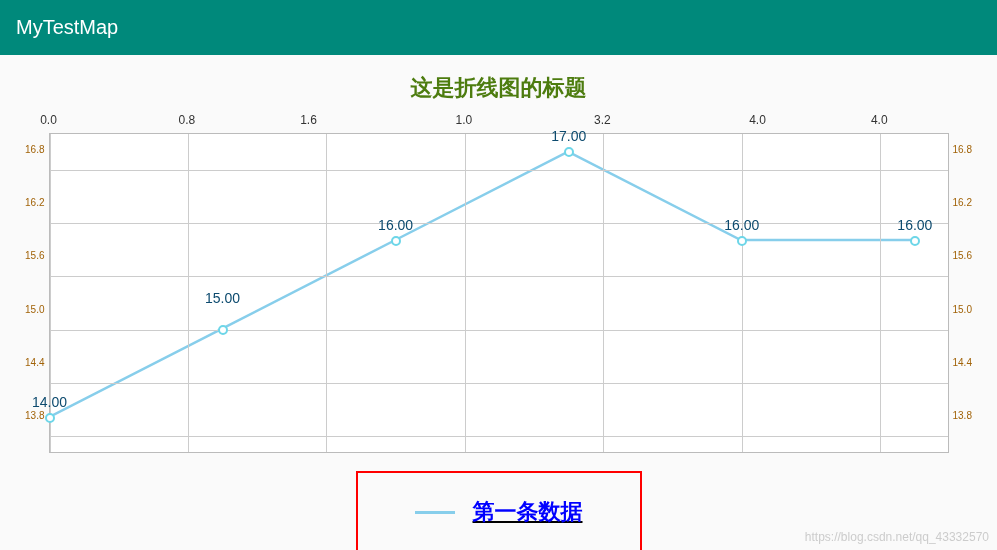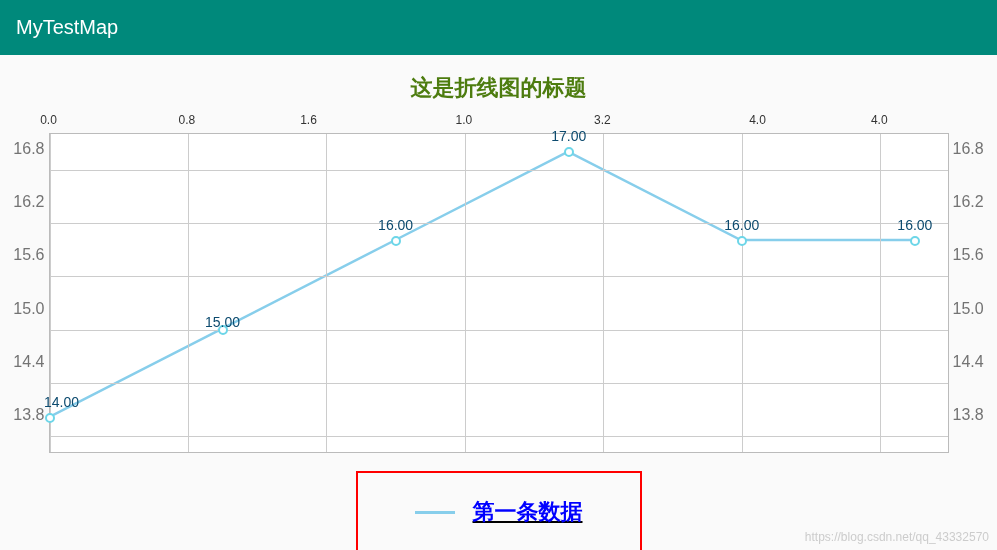--- a/index.html
+++ b/index.html
@@ -64,22 +64,22 @@
     .y-ticks-left, .y-ticks-right {
       position: absolute;
       top: 0;
       height: 320px;
       width: 30px;
     }
     .y-ticks-left { left: 0; }
     .y-ticks-right { right: 0; }
     .y-tick {
       position: absolute;
-      font-size: 16px;
-      color: #737373;
+      font-size: 10px;
+      color: #a16207;
       transform: translateY(-50%);
     }
     .y-ticks-left .y-tick { right: 4px; text-align: right; }
     .y-ticks-right .y-tick { left: 4px; text-align: left; }
     .grid-h, .grid-v {
       position: absolute;
       background: #ccc;
     }
     .grid-h { height: 1px; left: 0; right: 0; }
     .grid-v { width: 1px; top: 0; bottom: 0; }
@@ -173,23 +173,23 @@
         <div class="grid-v" style="left: 553.846px;"></div>
         <div class="grid-v" style="left: 692.308px;"></div>
         <div class="grid-v" style="left: 830.769px;"></div>
         <div class="grid-h" style="top: 302.222px;"></div>
         <div class="grid-h" style="top: 248.889px;"></div>
         <div class="grid-h" style="top: 195.556px;"></div>
         <div class="grid-h" style="top: 142.222px;"></div>
         <div class="grid-h" style="top: 88.8889px;"></div>
         <div class="grid-h" style="top: 35.5556px;"></div>
         <div class="data-point" style="left: 0px; top: 284.444px;"></div>
-        <div class="data-label" style="left: 12px; top: 284.444px;">14.00</div>
+        <div class="data-label" style="left: 0px; top: 284.444px;">14.00</div>
         <div class="data-point" style="left: 173.077px; top: 195.556px;"></div>
-        <div class="data-label" style="left: 173.077px; top: 204px;">15.00</div>
+        <div class="data-label" style="left: 173.077px; top: 180px;">15.00</div>
         <div class="data-point" style="left: 346.154px; top: 106.667px;"></div>
         <div class="data-label" style="left: 346.154px; top: 106.667px;">16.00</div>
         <div class="data-point" style="left: 519.231px; top: 17.7778px;"></div>
         <div class="data-label" style="left: 519.231px; top: 17.7778px;">17.00</div>
         <div class="data-point" style="left: 692.308px; top: 106.667px;"></div>
         <div class="data-label" style="left: 692.308px; top: 106.667px;">16.00</div>
         <div class="data-point" style="left: 865.385px; top: 106.667px;"></div>
         <div class="data-label" style="left: 865.385px; top: 106.667px;">16.00</div>
       </div>
     <div class="y-ticks-right" id="y-right">

